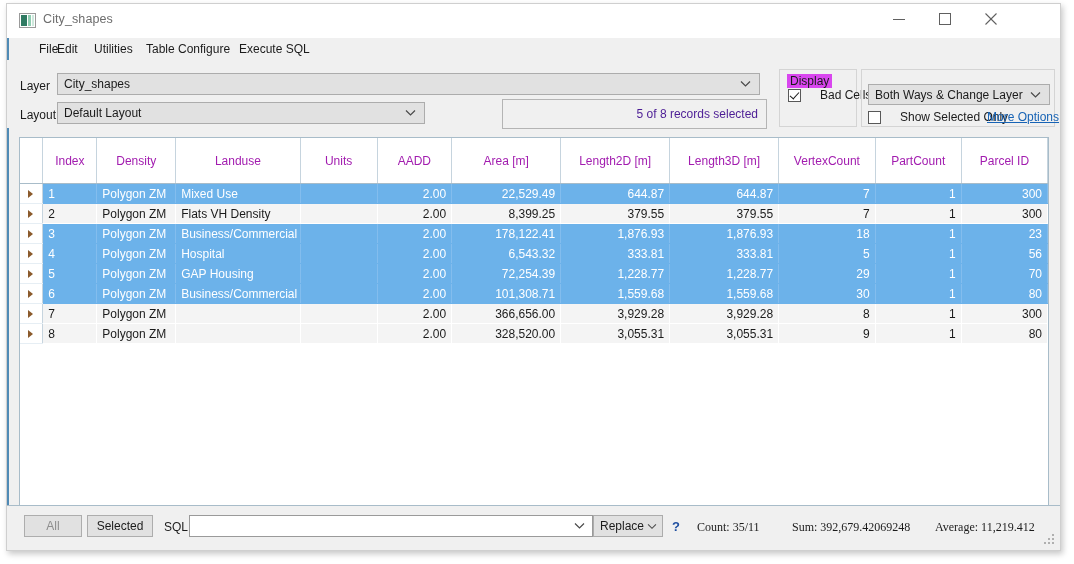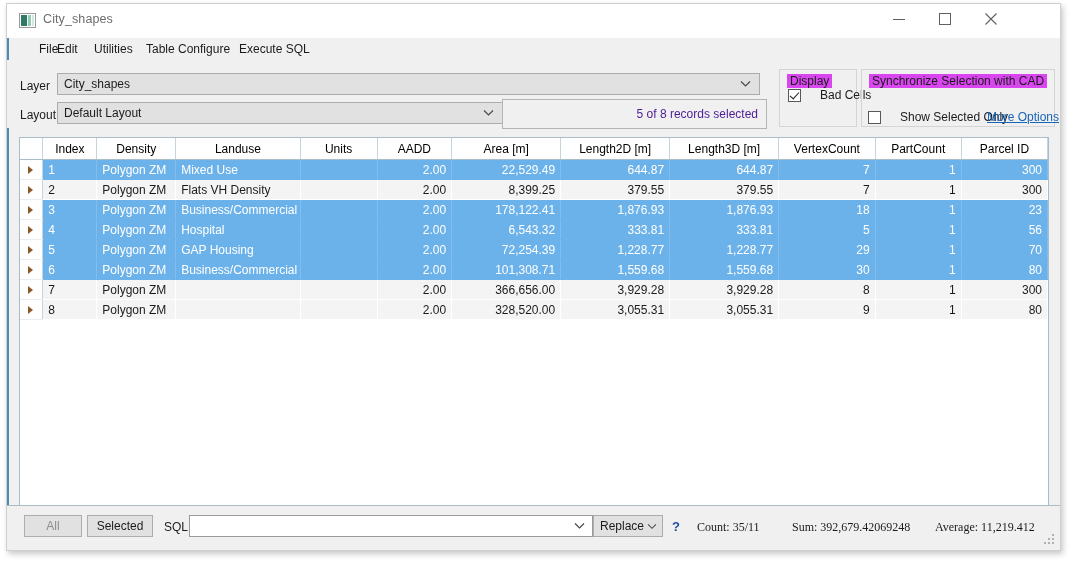--- a/index.html
+++ b/index.html
@@ -218,23 +218,23 @@
     width: 100%;
     table-layout: fixed;
     font-size: 12px;
   }
   table.grid th {
     height: 21px;
     background: #ffffff;
     border-right: 1px solid #c6d4de;
     border-bottom: 1px solid #a8bcc9;
     font-weight: normal;
-    color: #000000;
+    color: #a21caf;
     text-align: center;
-    padding: 0 4px;
+    padding: 12px 4px;
     white-space: nowrap;
     overflow: hidden;
   }
   table.grid th.rowhdr-col {
     border-right: 1px solid #c6d4de;
   }
   table.grid td {
     height: 19px;
     border-right: 1px solid #ffffff;
     border-bottom: 1px solid #ffffff;
@@ -374,21 +374,21 @@
       <div class="combo" style="left:50px; top:13px; width:703px; height:22px;">
         <span class="ctext">City_shapes</span>
         <span class="carat">
           <svg width="11" height="8" viewBox="0 0 11 8">
               <polyline points="1,1.5 5.5,6 10,1.5" fill="none" stroke="#4a4a4a" stroke-width="1.2"></polyline>
             </svg>
         </span>
       </div>
 
       <div class="lbl" style="left:13px; top:48px;">Layout</div>
-      <div class="combo" style="left:50px; top:42px; width:446px; height:22px;">
+      <div class="combo" style="left:50px; top:42px; width:368px; height:22px;">
         <span class="ctext">Default Layout</span>
         <span class="carat">
           <svg width="11" height="8" viewBox="0 0 11 8">
               <polyline points="1,1.5 5.5,6 10,1.5" fill="none" stroke="#4a4a4a" stroke-width="1.2"></polyline>
             </svg>
         </span>
       </div>
 
       <div class="panel-readonly" style="left:495px; top:39px; width:265px; height:30px;">
         <span class="rtext">5 of 8 records selected</span>
@@ -396,21 +396,28 @@
 
       <div class="groupbox" style="left:772px; top:9px; width:78px; height:58px;">
         <span class="gb-title">Display</span>
         <div class="chk-wrap" style="left:8px; top:18px;">
           <span class="chkbox checked"></span>
           <span class="chk-label">Bad Cells</span>
         </div>
       </div>
 
       <div class="groupbox" style="left:854px; top:9px; width:194px; height:58px;">
-        <span class="gb-title">Synchronize Selection with CAD</span>
+        <div class="combo" style="left:6px; top:14px; width:182px; height:21px;">
+          <span class="ctext">Both Ways &amp; Change Layer</span>
+          <span class="carat">
+            <svg width="11" height="8" viewBox="0 0 11 8">
+                <polyline points="1,1.5 5.5,6 10,1.5" fill="none" stroke="#4a4a4a" stroke-width="1.2"></polyline>
+              </svg>
+          </span>
+        </div>
         <div class="chk-wrap" style="left:6px; top:40px;">
           <span class="chkbox"></span>
           <span class="chk-label">Show Selected Only</span>
         </div>
         <span class="linklike" style="left:125px; top:40px;">More Options</span>
       </div>
     </div>
 
     <div class="tablebox">
       <table class="grid">

